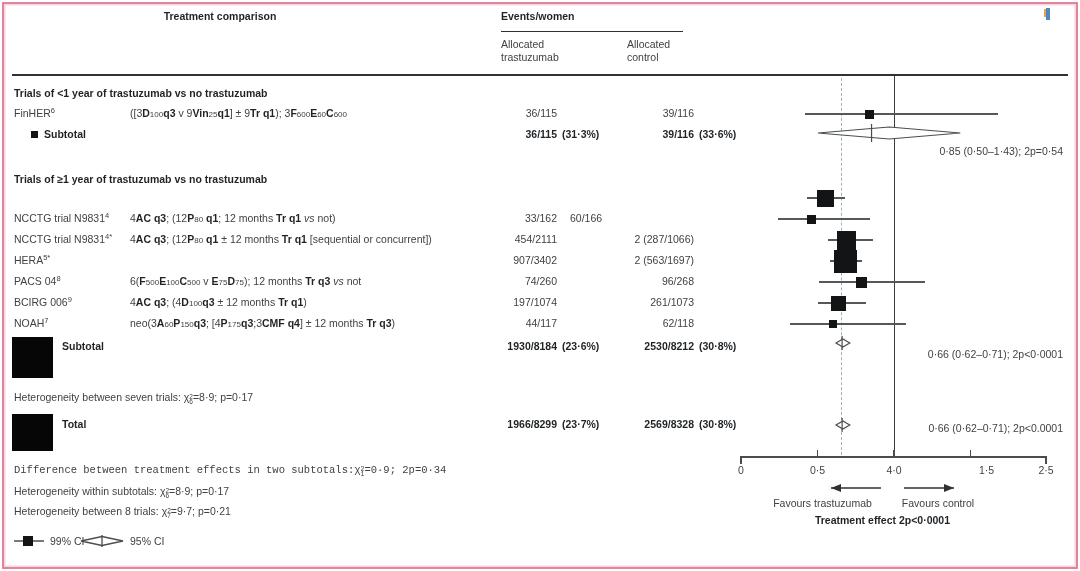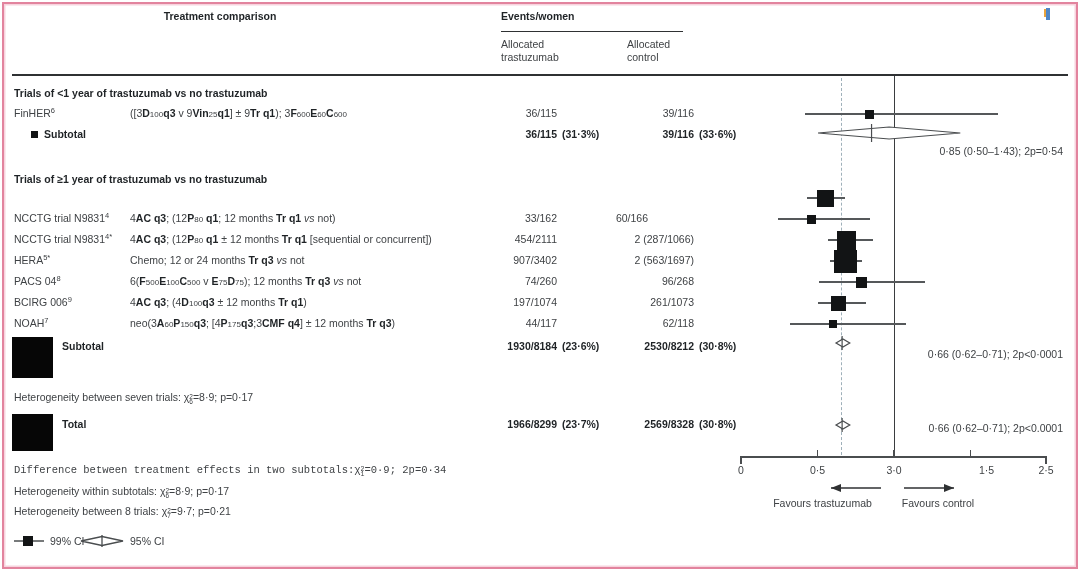--- a/index.html
+++ b/index.html
@@ -71,35 +71,34 @@
       </svg>
       <div class="frow" style="top: 170px;">
         <div class="c b" style="left: 14px;">Trials of ≥1 year of trastuzumab vs no trastuzumab</div>
       </div>
       <div class="ciline" style="left: 806.79px; width: 38.25px; top: 197.25px;"></div>
       <div class="sq" style="height: 17px; width: 17px; left: 816.65px; top: 189.5px;"></div>
       <div class="frow" style="top: 209px;">
         <div class="c" style="left: 14px;">NCCTG trial N9831<sup class="ref">4</sup></div>
         <div class="c" style="left: 130px;"><span>4</span><span class="seg-b">AC q3</span><span>; (12</span><span class="seg-b">P</span><span class="seg-s">80</span><span> </span><span class="seg-b">q1</span><span>; 12 months </span><span class="seg-b">Tr q1</span><span> </span><span class="seg-i">vs</span><span> not)</span></div>
         <div class="c" style="left: 430px; width: 127px; text-align: right;">33/162</div>
-        <div class="c" style="left: 570px; width: 124px; text-align: center;">60/166</div>
+        <div class="c" style="left: 570px; width: 124px; text-align: left;">60/166</div>
       </div>
       <div class="ciline" style="left: 777.72px; width: 91.8px; top: 218.25px;"></div>
       <div class="sq" style="height: 9px; width: 9px; left: 806.88px; top: 214.5px;"></div>
       <div class="frow" style="top: 230px;">
         <div class="c" style="left: 14px;">NCCTG trial N9831<sup class="ref">4*</sup></div>
         <div class="c" style="left: 130px;"><span>4</span><span class="seg-b">AC q3</span><span>; (12</span><span class="seg-b">P</span><span class="seg-s">80</span><span> </span><span class="seg-b">q1</span><span> ± 12 months </span><span class="seg-b">Tr q1</span><span> [sequential or concurrent])</span></div>
         <div class="c" style="left: 430px; width: 127px; text-align: right;">454/2111</div>
         <div class="c" style="left: 570px; width: 124px; text-align: right;">2 (287/1066)</div>
       </div>
       <div class="ciline" style="left: 828.21px; width: 44.37px; top: 239.25px;"></div>
       <div class="sq" style="height: 19px; width: 19px; left: 837.07px; top: 230.5px;"></div>
       <div class="frow" style="top: 251px;">
         <div class="c" style="left: 14px;">HERA<sup class="ref">5*</sup></div>
-        <div class="c" style="left: 130px;"><span>Chemo; 12 or 24 months </span><span class="seg-b">Tr q3</span><span> </span><span class="seg-i">vs</span><span> not</span></div>
         <div class="c" style="left: 430px; width: 127px; text-align: right;">907/3402</div>
         <div class="c" style="left: 570px; width: 124px; text-align: right;">2 (563/1697)</div>
       </div>
       <div class="ciline" style="left: 829.74px; width: 32.13px; top: 260.25px;"></div>
       <div class="sq" style="height: 23px; width: 23px; left: 833.54px; top: 249.5px;"></div>
       <div class="frow" style="top: 272px;">
         <div class="c" style="left: 14px;">PACS 04<sup class="ref">8</sup></div>
         <div class="c" style="left: 130px;"><span>6(</span><span class="seg-b">F</span><span class="seg-s">500</span><span class="seg-b">E</span><span class="seg-s">100</span><span class="seg-b">C</span><span class="seg-s">500</span><span> v </span><span class="seg-b">E</span><span class="seg-s">75</span><span class="seg-b">D</span><span class="seg-s">75</span><span>); 12 months </span><span class="seg-b">Tr q3</span><span> </span><span class="seg-i">vs</span><span> not</span></div>
         <div class="c" style="left: 430px; width: 127px; text-align: right;">74/260</div>
         <div class="c" style="left: 570px; width: 124px; text-align: right;">96/268</div>
@@ -150,35 +149,36 @@
   <div class="resultlbl" style="top:348px;">0·66 (0·62–0·71); 2p&lt;0·0001</div>
   <div class="resultlbl" style="top:422px;">0·66 (0·62–0·71); 2p&lt;0.0001</div>
 
   <div class="rule" style="left:741px;top:456px;width:306px;height:1.5px;background:#4a4d4f;"></div>
   <div id="axis-layer" class="abs" style="left:0;top:0;">
       <div class="rule" style="left: 740.25px; top: 456px; width: 1.5px; height: 8px; background: rgb(74, 77, 79);"></div>
       <div class="ticklbl" style="left: 727px; top: 464px;">0</div>
       <div class="rule" style="left: 816.75px; top: 450px; width: 1.5px; height: 6.5px; background: rgb(74, 77, 79);"></div>
       <div class="ticklbl" style="left: 803.5px; top: 464px;">0·5</div>
       <div class="rule" style="left: 893.25px; top: 450px; width: 1.5px; height: 6.5px; background: rgb(74, 77, 79);"></div>
-      <div class="ticklbl" style="left: 880px; top: 464px;">3·0</div>
+      <div class="ticklbl" style="left: 880px; top: 464px;">4·0</div>
       <div class="rule" style="left: 969.75px; top: 450px; width: 1.5px; height: 6.5px; background: rgb(74, 77, 79);"></div>
       <div class="ticklbl" style="left: 956.5px; top: 464px; margin-left: 16px;">1·5</div>
       <div class="rule" style="left: 1045.25px; top: 456px; width: 1.5px; height: 8px; background: rgb(74, 77, 79);"></div>
       <div class="ticklbl" style="left: 1032px; top: 464px;">2·5</div>
     </div>
 
   <svg style="left:805px;top:480px;" width="170" height="16">
     <line x1="76" y1="8" x2="26" y2="8" stroke="#2f3133" stroke-width="1.6"></line>
     <polygon points="26,8 36,4 36,12" fill="#2f3133"></polygon>
     <line x1="99" y1="8" x2="149" y2="8" stroke="#2f3133" stroke-width="1.6"></line>
     <polygon points="149,8 139,4 139,12" fill="#2f3133"></polygon>
   </svg>
   <div class="abs ctr" style="left:750px;top:497px;width:145px;">Favours trastuzumab</div>
   <div class="abs ctr" style="left:882px;top:497px;width:112px;">Favours control</div>
+  <div class="abs b ctr" style="left:770px;top:514px;width:225px;">Treatment effect 2p&lt;0·0001</div>
 
   <div id="chi-layer" class="abs" style="left:0;top:0;">
       <div class="abs" style="left: 14px; top: 391px;">Heterogeneity between seven trials: χ<span class="chistack"><span>2</span><span>6</span></span>=8·9; p=0·17</div>
       <div class="abs" style="left: 14px; top: 464px; font-family: Liberation Mono, monospace;">Difference between treatment effects in two subtotals:χ<span class="chistack"><span>2</span><span>1</span></span>=0·9; 2p=0·34</div>
       <div class="abs" style="left: 14px; top: 485px;">Heterogeneity within subtotals: χ<span class="chistack"><span>2</span><span>6</span></span>=8·9; p=0·17</div>
       <div class="abs" style="left: 14px; top: 505px;">Heterogeneity between 8 trials: χ<span class="chistack"><span>2</span><span>7</span></span>=9·7; p=0·21</div>
     </div>
 
   <div class="abs" style="left:14px;top:533px;height:16px;">
     <svg style="left:0;top:2px;" width="30" height="12">

